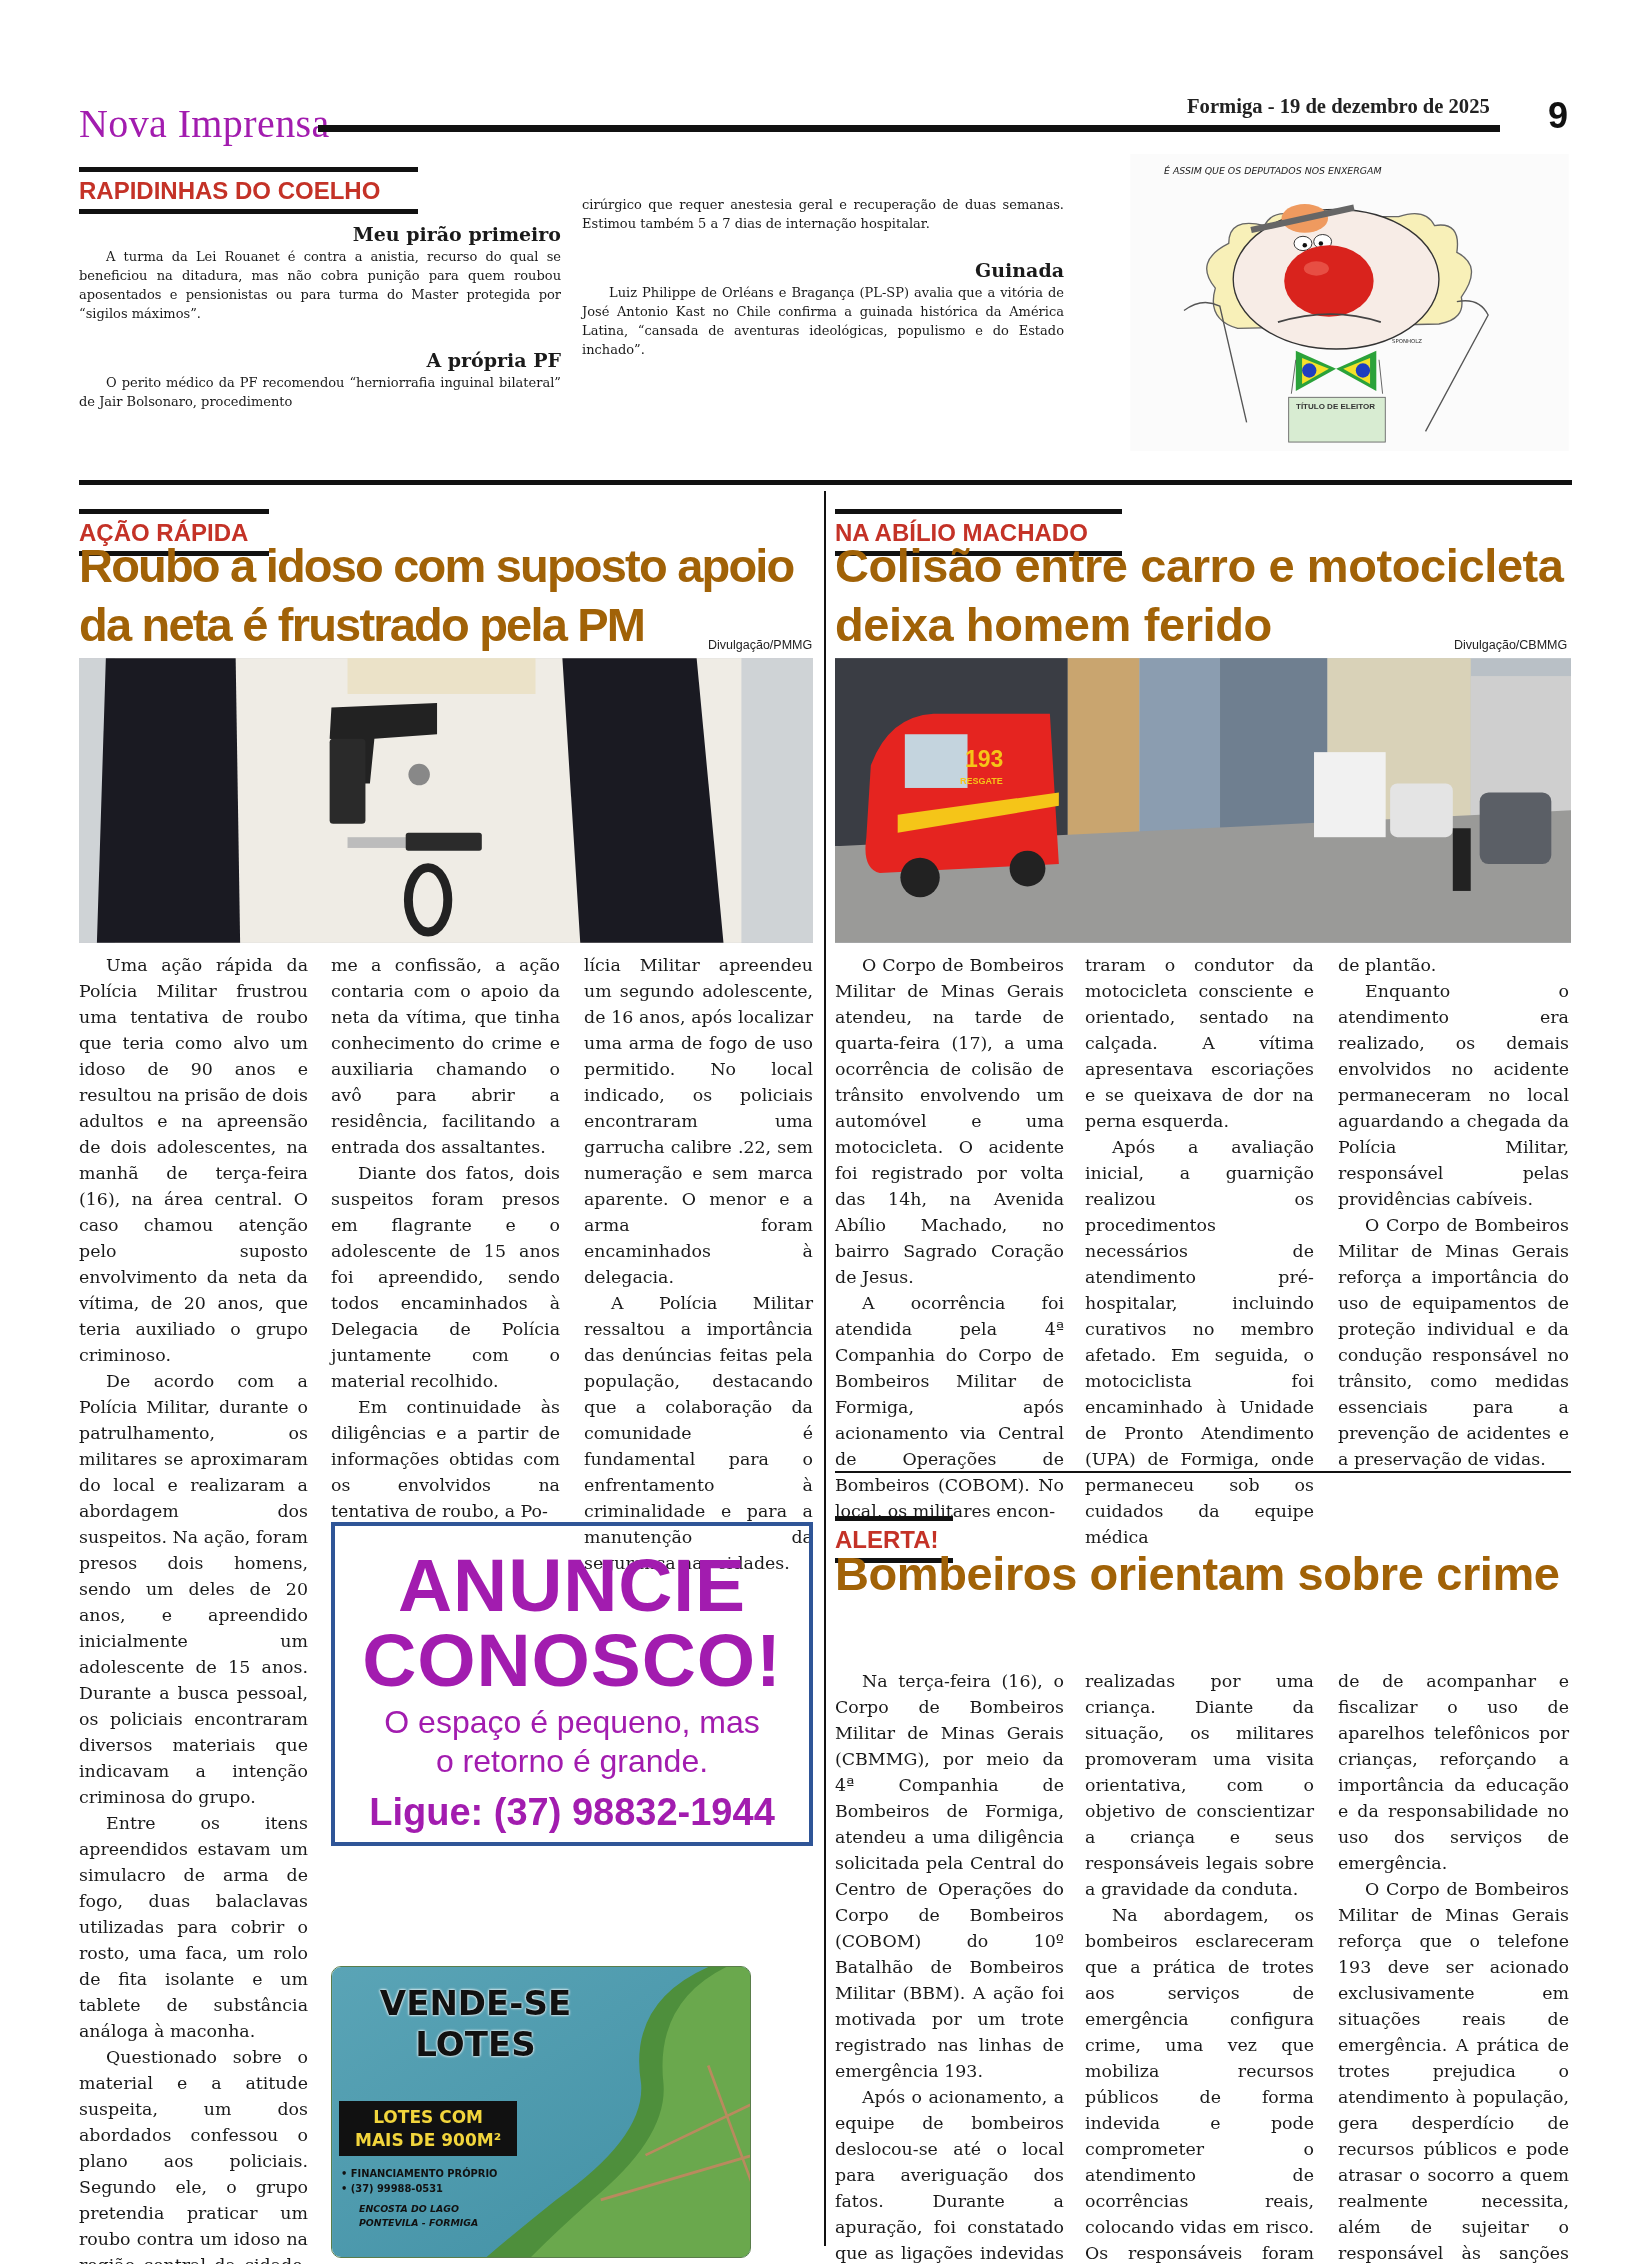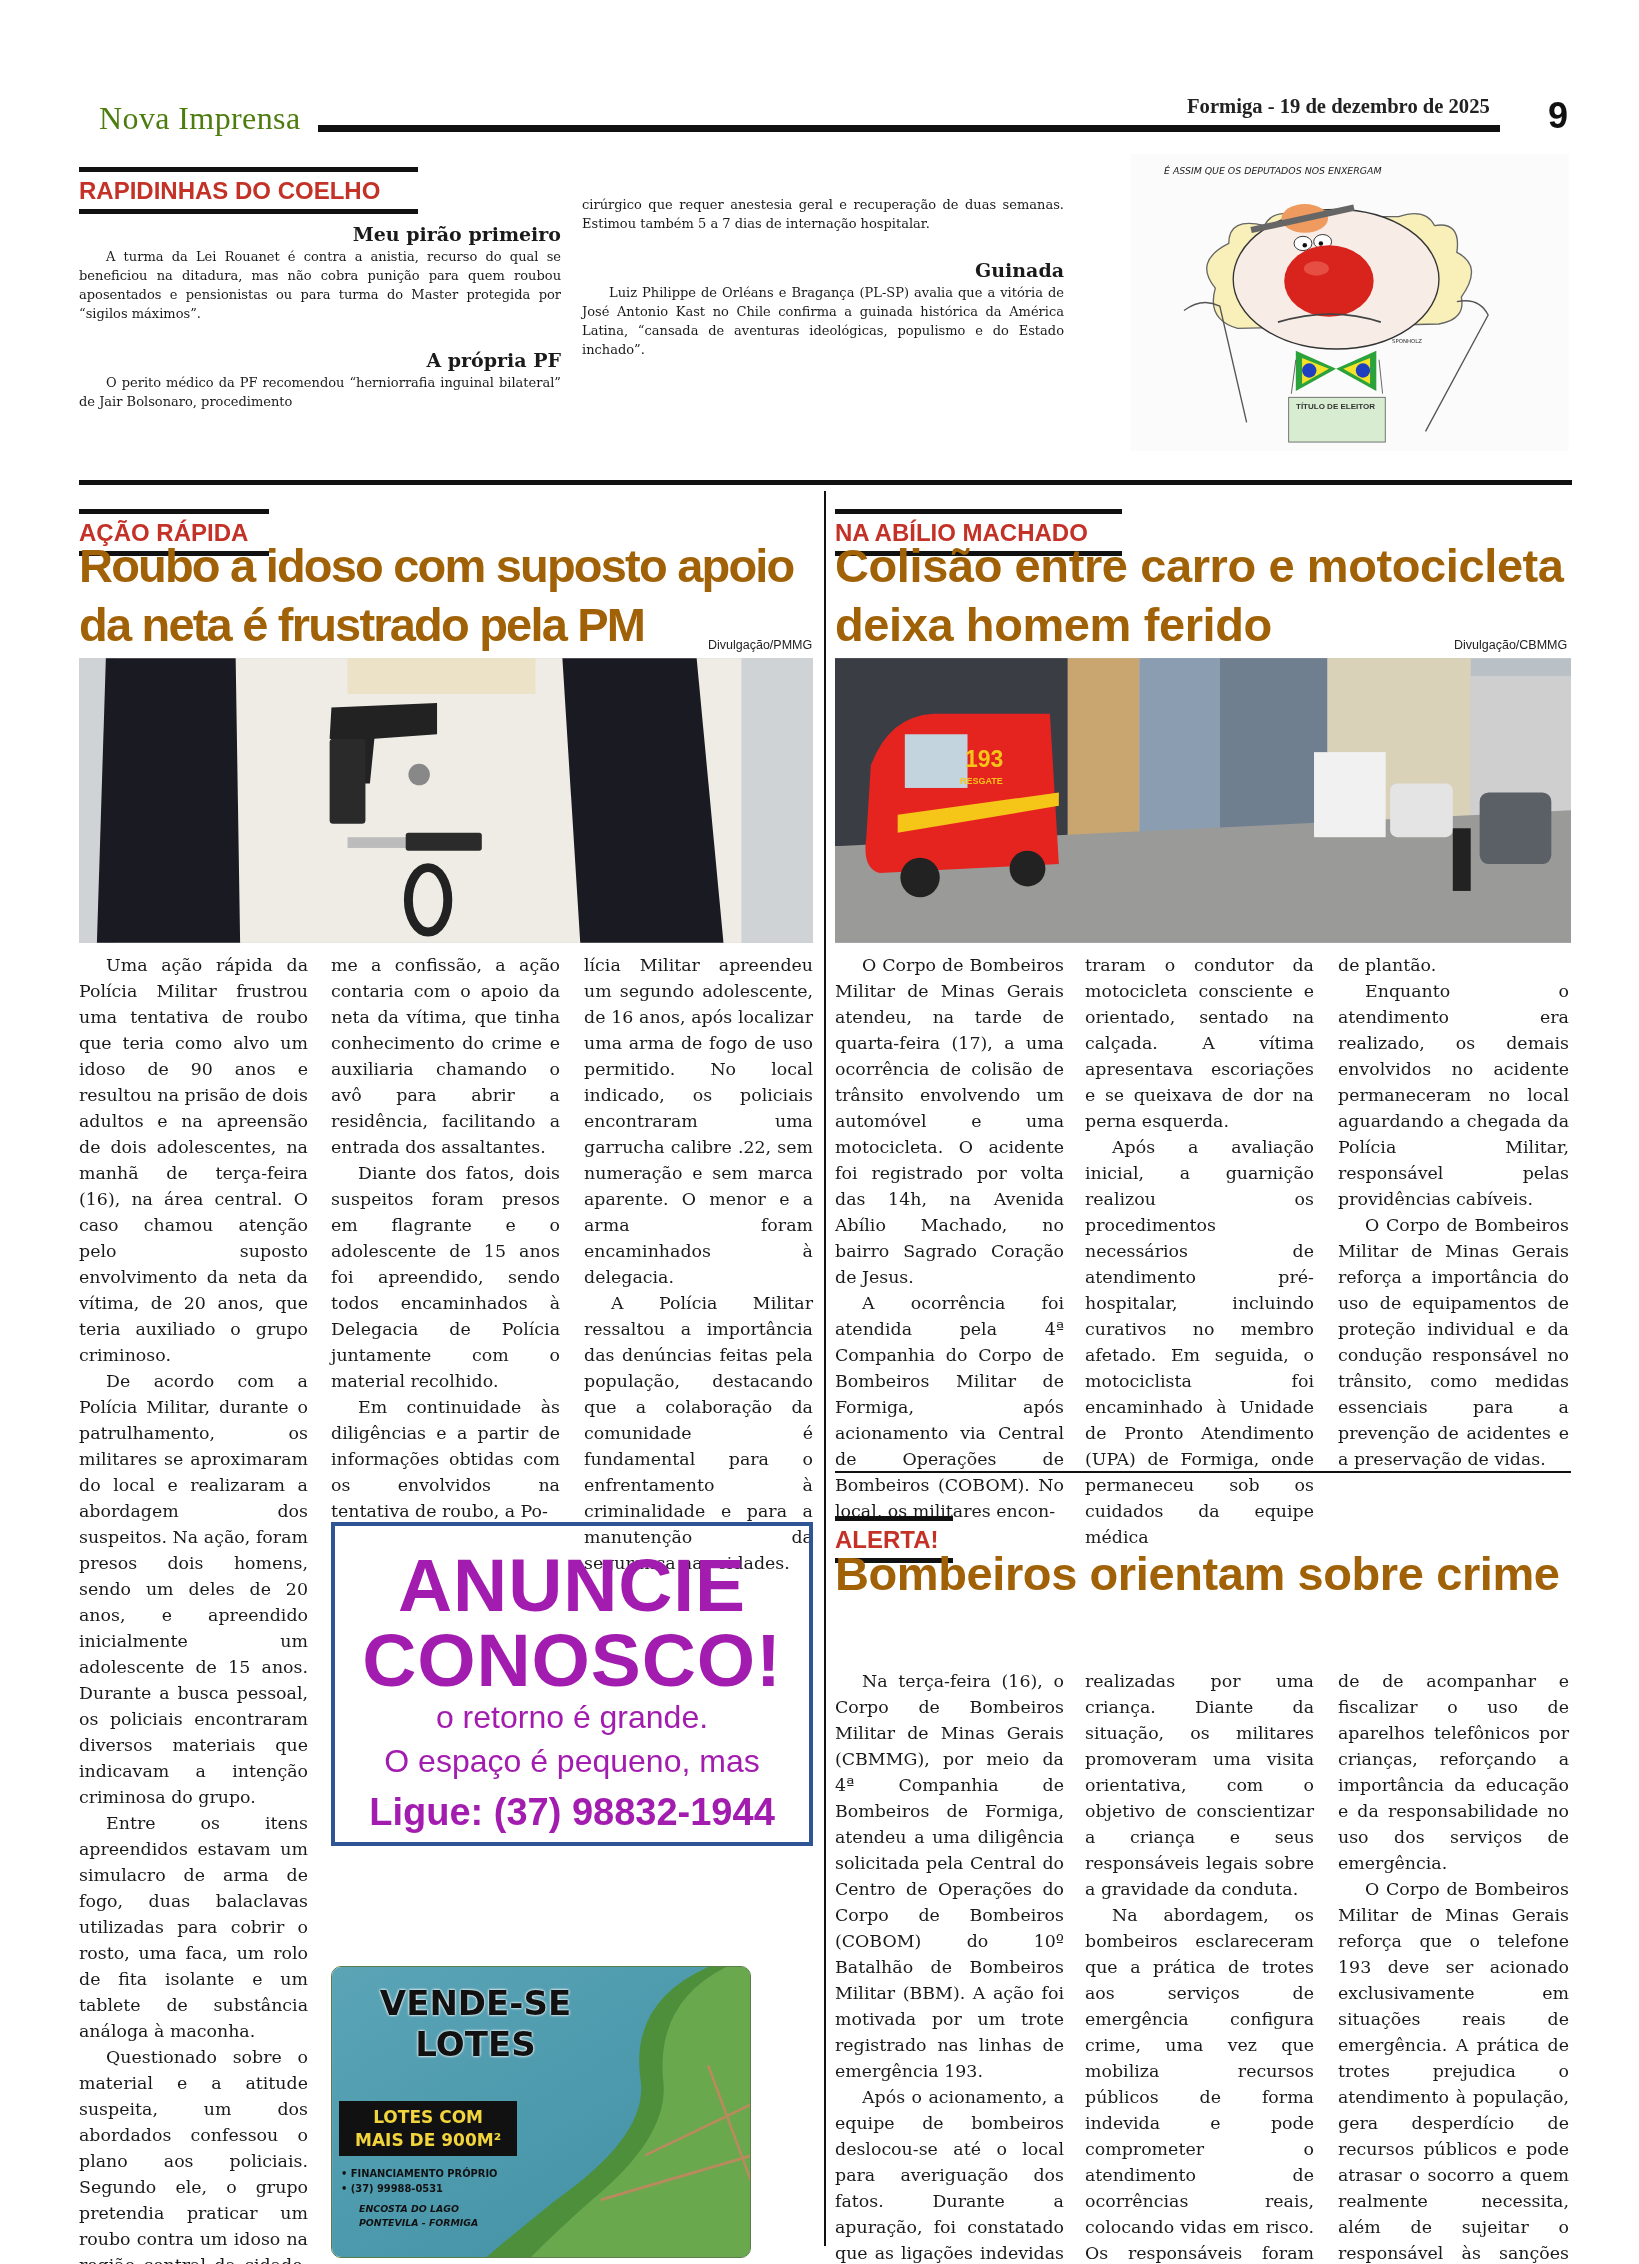--- a/index.html
+++ b/index.html
@@ -1,19 +1,19 @@
 <!DOCTYPE html>
 <html style="font-size:14.3px"><head>
 <meta charset="utf-8">
 <style>
   html,body{margin:0;padding:0;background:#fff;}
   body{width:1640px;height:2264px;position:relative;overflow:hidden;font-family:"DejaVu Serif",serif;color:#1a1a1a;}
   .abs{position:absolute;}
   
-  .masthead{left:79px;top:100px;font-family:"Liberation Serif",serif;font-size:32px;color:#4d7c0f;letter-spacing:0.4px;margin-left:20px;}
+  .masthead{left:79px;top:100px;font-family:"Liberation Serif",serif;font-size:40px;color:#a21caf;letter-spacing:0.4px;}
   .mast-rule{left:318px;top:125px;width:1182px;height:7.2px;background:#111;}
   .dateline{left:1187px;top:95px;font-family:"Liberation Serif",serif;font-size:20.6px;color:#222;font-weight:bold;}
   .pagenum{left:1548px;top:95px;font-family:"Liberation Sans",sans-serif;font-weight:bold;font-size:36px;color:#111;}
   
   .kicker{font-family:"Liberation Sans",sans-serif;font-weight:bold;color:#c43227;font-size:24px;border-top:5.4px solid #111;border-bottom:5.4px solid #111;padding:3.6px 1.8px 3.6px 0;line-height:30px;white-space:nowrap;margin-top:15px;}
   .headline{font-family:"Liberation Sans",sans-serif;font-weight:bold;color:#a16207;font-size:47px;line-height:59px;letter-spacing:-0.4px;}
   .credit{font-family:"Liberation Sans",sans-serif;font-size:12.5px;color:#222;}
   
   .col{font-family:"DejaVu Serif",serif;font-size:17.4px;line-height:26px;text-align:justify;color:#1a1a1a;hyphens:auto;}
   .col p{margin:0;text-indent:27px;}
@@ -145,22 +145,22 @@
   <p>Em continuidade às diligências e a partir de informações obtidas com os envolvidos na tentativa de roubo, a Po-</p>
 </div>
 <div class="abs col" style="left:584px;top:952px;width:229px;">
   <p class="cont">lícia Militar apreendeu um segundo adolescente, de 16 anos, após localizar uma arma de fogo de uso permitido. No local indicado, os policiais encontraram uma garrucha calibre .22, sem numeração e sem marca aparente. O menor e a arma foram encaminhados à delegacia.</p>
   <p>A Polícia Militar ressaltou a importância das denúncias feitas pela população, destacando que a colaboração da comunidade é fundamental para o enfrentamento à criminalidade e para a manutenção da segurança nas cidades.</p>
 </div>
 
 <div class="abs ad-anuncie" style="left:331px;top:1522px;width:482px;height:324px;padding-top:21.5px;">
   <div class="ad-big">ANUNCIE</div>
   <div class="ad-big">CONOSCO!</div>
+  <div class="ad-sub" style="margin-top:5.4px;">O espaço é pequeno, mas</div>
   <div class="ad-sub">o retorno é grande.</div>
-  <div class="ad-sub" style="margin-top:5.4px;">O espaço é pequeno, mas</div>
   <div class="ad-phone" style="margin-top:7.2px;">Ligue: (37) 98832-1944</div>
 </div>
 
 <div class="abs lotes" style="left:331px;top:1966px;width:420px;height:292px;border-radius:10px;">
   <svg class="abs" style="left:0;top:0;" width="482" height="292" viewBox="0 0 538 326">
     <defs>
       <linearGradient id="lake" x1="0" y1="0" x2="1" y2="1">
         <stop offset="0" stop-color="#5aa4b6"></stop>
           <stop offset="1" stop-color="#3f8ea3"></stop>
       </linearGradient>

